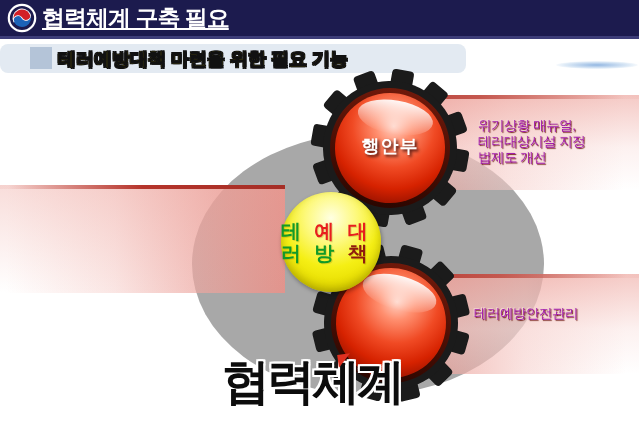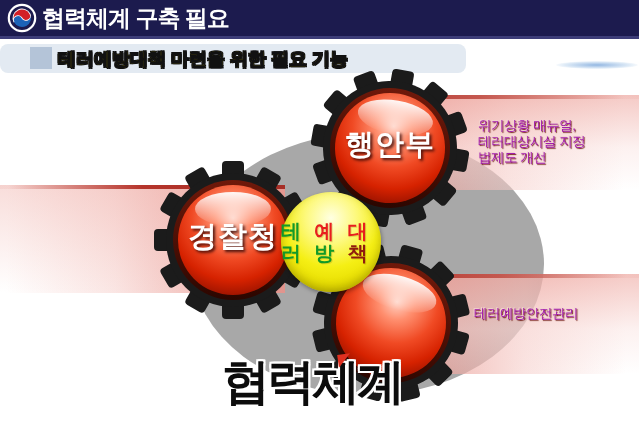--- a/index.html
+++ b/index.html
@@ -9,21 +9,21 @@
   }
   
   .header{
     position:absolute;left:0;top:0;width:639px;height:36px;
     background:#1c1b4e;border-bottom:3px solid #3d3d78;
     display:flex;align-items:center;
   }
   .gov-logo{position:absolute;left:7px;top:3px;width:30px;height:30px;}
   .header-title{
     position:absolute;left:42px;top:3px;color:#ffffff;font-size:23px;
-    font-weight:bold;letter-spacing:-1px;white-space:nowrap;
+    font-weight:bold;letter-spacing:-1px;white-space:nowrap;text-decoration:underline;
   }
   
   .subtitle-bar{
     position:absolute;left:0;top:44px;width:466px;height:29px;background:#e3eaf2;border-radius:8px;
   }
   .subtitle-square{position:absolute;left:30px;top:3px;width:22px;height:22px;background:#b4c4d8;}
   .subtitle-text{
     position:absolute;left:58px;top:3px;font-size:18px;font-weight:bold;
     color:#ffe600;letter-spacing:0px;white-space:nowrap;
     -webkit-text-stroke:1px #111111;
@@ -62,21 +62,21 @@
   }
   .band-bottom-right::before{background:linear-gradient(to right,#b5342b 0%,#c4584f 45%,rgba(230,150,142,.15) 95%);}
   
   .gear{position:absolute;width:160px;height:160px;z-index:3;}
   .gear svg{width:160px;height:160px;display:block;}
   .gear-haenganbu{left:310px;top:68px;}
   .gear-gyeongchal{left:153px;top:160px;}
   .gear-jijache{left:311px;top:243px;}
   .gear-label{
     position:absolute;left:0;top:50%;width:100%;transform:translateY(-58%);
-    text-align:center;color:#ffffff;font-size:29px;font-weight:bold;
+    text-align:center;color:#ffffff;font-size:18px;font-weight:bold;
     letter-spacing:1px;text-shadow:2px 2px 3px rgba(40,0,0,.85);
   }
   
   .center-circle{
     position:absolute;left:281px;top:192px;width:100px;height:100px;border-radius:50%;
     background:radial-gradient(circle at 50% 26%,#ffffe2 0%,#fdf97e 28%,#f5ef14 55%,#e6dc00 78%,#b4aa00 100%);
     box-shadow:inset 0 -4px 8px rgba(120,110,0,.45),1px 2px 4px rgba(0,0,0,.35);
     z-index:4;display:flex;flex-direction:row;justify-content:center;align-items:center;
   }
   .center-circle div{
@@ -171,26 +171,20 @@
   <div class="band band-top-right"></div>
   <div class="band band-left"></div>
   <div class="band band-bottom-right"></div>
 
   <div class="gear gear-haenganbu">
     <svg viewBox="-80 -80 160 160" style="transform:rotate(10deg)">
         <use href="#gearSym"></use>
       </svg>
     <div class="gear-label">행안부</div>
   </div>
-  <div class="gear gear-gyeongchal">
-    <svg viewBox="-80 -80 160 160">
-        <use href="#gearSym"></use>
-      </svg>
-    <div class="gear-label">경찰청</div>
-  </div>
   <div class="gear gear-jijache">
     <svg viewBox="-80 -80 160 160" style="transform:rotate(16deg)">
         <use href="#gearSym"></use>
       </svg>
   </div>
 
   <div class="center-circle">
       <div><span style="color: rgb(17, 154, 40);">테</span><span style="color: rgb(17, 154, 40);">러</span></div>
       <div><span style="color: rgb(232, 30, 30);">예</span><span style="color: rgb(17, 154, 40);">방</span></div>
       <div><span style="color: rgb(232, 30, 30);">대</span><span style="color: rgb(143, 27, 14);">책</span></div>

